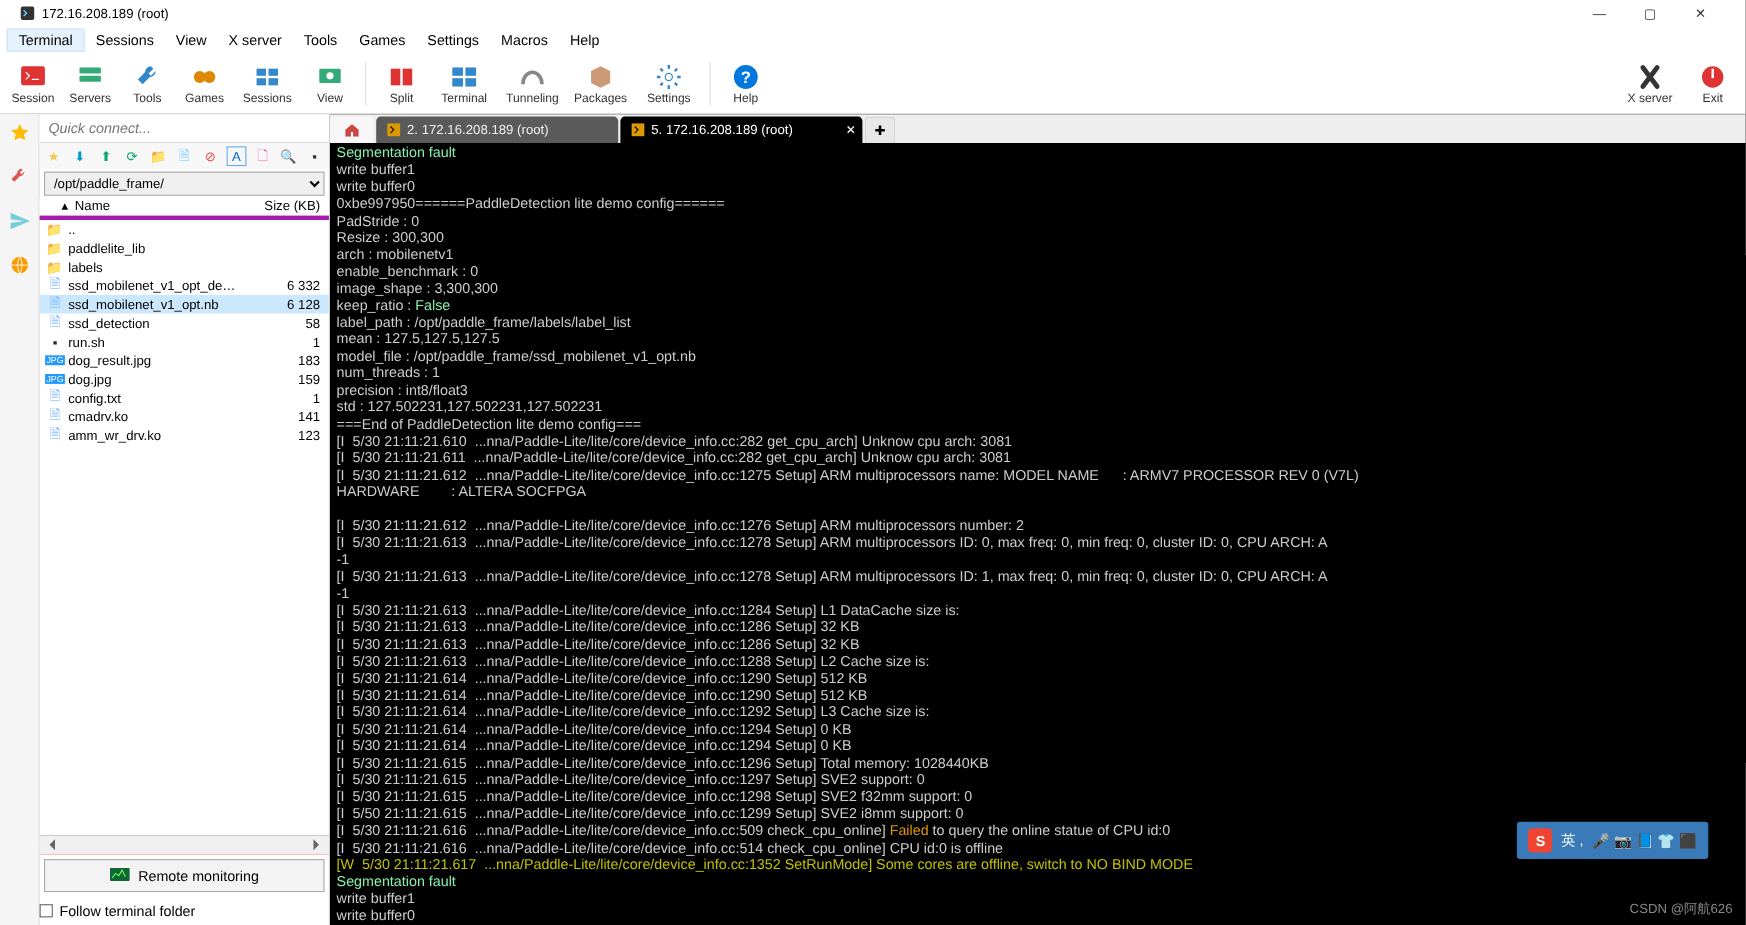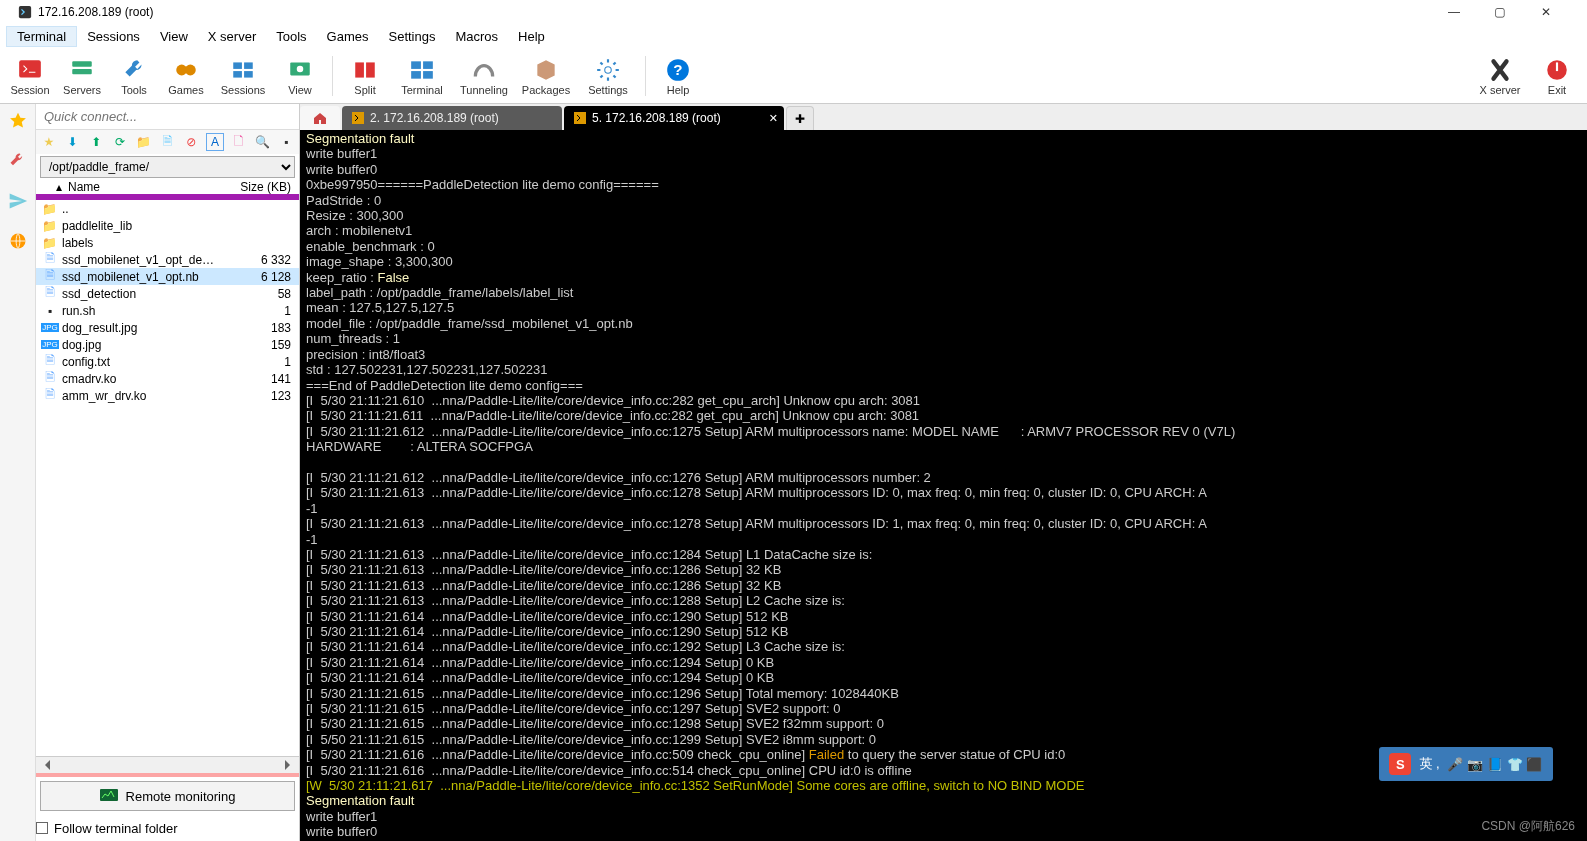--- a/index.html
+++ b/index.html
@@ -18,42 +18,42 @@
 .toolbar .divider { width: 1px; height: 40px; background: #ddd; margin: 0 6px; }
 .toolbar .spacer { flex: 1; }
 .main { display: flex; height: calc(100% - 24px - 24px - 56px); }
 .leftstrip { width: 36px; background: #f5f5f5; border-right: 1px solid #ddd; display: flex; flex-direction: column; align-items: center; padding-top: 6px; gap: 18px; }
 .leftstrip .sicon { width: 22px; height: 22px; display: flex; align-items: center; justify-content: center; }
 .sidebar { width: 264px; display: flex; flex-direction: column; border-right: 1px solid #ccc; }
 .quick { height: 26px; border: none; outline: none; padding: 0 8px; font-size: 13px; font-style: italic; color: #888; border-bottom: 1px solid #ddd; }
 .sftp-toolbar { height: 24px; display: flex; align-items: center; gap: 6px; padding: 0 4px; background: #f7f7f7; }
 .sftp-toolbar .ti { width: 18px; height: 18px; display:flex;align-items:center;justify-content:center; font-size:12px;}
 .path-combo { height: 22px; border: 1px solid #aaa; font-size: 12px; padding: 0 4px; margin: 2px 4px; }
-.filehdr { height: 20px; display: flex; font-size: 12px; border-bottom: 6px solid #a21caf; background: #fff; }
+.filehdr { height: 20px; display: flex; font-size: 12px; border-bottom: 4px solid #a21caf; background: #fff; }
 .filehdr .c1 { width: 170px; padding-left: 20px; }
 .filehdr .c2 { flex: 1; text-align: right; padding-right: 8px; }
 .filelist { flex: 1; overflow: auto; font-size: 12px; }
 .frow { height: 17px; display: flex; align-items: center; padding-left: 6px; }
 .frow.sel { background: #cce8ff; }
 .frow .fico { width: 16px; height: 14px; margin-right: 4px; display: inline-flex; align-items: center; justify-content: center; }
 .frow .fname { width: 156px; white-space: nowrap; overflow: hidden; text-overflow: ellipsis; }
 .frow .fsize { flex: 1; text-align: right; padding-right: 8px; }
-.bottomctl { border-top: 4px solid #fca5a5; }
+.bottomctl { border-top: 1px solid #fca5a5; }
 .remmon { height: 30px; display: flex; align-items: center; justify-content: center; font-size: 13px; gap: 8px; border: 1px solid #aaa; margin: 4px; background: #f3f3f3; }
 .follow { height: 26px; display: flex; align-items: center; font-size: 13px; gap: 6px; }
 .terminal-area { flex: 1; display: flex; flex-direction: column; background: #000; }
 .tabs { height: 26px; background: #eee; display: flex; align-items: flex-end; }
 .tab { height: 24px; display: flex; align-items: center; padding: 0 10px; font-size: 12px; border-radius: 4px 4px 0 0; margin-right: 2px; gap: 6px; position: relative; }
 .tab.home { width: 40px; justify-content: center; background: #f7f7f7; }
 .tab.inactive { background: #5a5a5a; color: #eee; }
 .tab.active { background: #000; color: #fff; }
 .tab .tclose { position: absolute; right: 6px; font-size: 11px; }
 .tab.newtab { width: 28px; justify-content: center; background: #e8e8e8; border: 1px solid #ccc; border-bottom: none; }
 .termout { flex: 1; background: #000; font-family: "Consolas","Courier New",monospace; font-size: 13px; line-height: 14.4px; color: #ccc; padding: 2px 6px; white-space: pre; overflow: hidden; }
-.termout .red { color: #fef9c3; }
+.termout .red { color: #86efac; }
 .termout .orange { color: #d90; }
 .termout .lyellow { color: #c0c000; }
 .watermark { position: absolute; right: 12px; bottom: 6px; color: #888; font-size: 12px; }
 .ime { position: absolute; right: 34px; bottom: 60px; height: 34px; background: #3a7ab8; color: #fff; display: flex; align-items: center; gap: 8px; padding: 0 10px; font-size: 13px; border-radius: 3px; }
 .ime .s { width: 22px; height: 22px; background: #e43; border-radius: 4px; display: flex; align-items: center; justify-content: center; font-weight: bold; }
 .scrollbar-h { height: 17px; background: #f0f0f0; border-top: 1px solid #ccc; position: relative; }
 .scrollbar-h::before, .scrollbar-h::after { content: ""; position: absolute; top: 3px; width: 0; height: 0; border: 5px solid transparent; }
 .scrollbar-h::before { left: 4px; border-right-color: #666; }
 .scrollbar-h::after { right: 4px; border-left-color: #666; }
 svg { display: block; }
@@ -436,21 +436,21 @@
 <span class="">[I  5/30 21:11:21.613  ...nna/Paddle-Lite/lite/core/device_info.cc:1288 Setup] L2 Cache size is:</span>
 <span class="">[I  5/30 21:11:21.614  ...nna/Paddle-Lite/lite/core/device_info.cc:1290 Setup] 512 KB</span>
 <span class="">[I  5/30 21:11:21.614  ...nna/Paddle-Lite/lite/core/device_info.cc:1290 Setup] 512 KB</span>
 <span class="">[I  5/30 21:11:21.614  ...nna/Paddle-Lite/lite/core/device_info.cc:1292 Setup] L3 Cache size is:</span>
 <span class="">[I  5/30 21:11:21.614  ...nna/Paddle-Lite/lite/core/device_info.cc:1294 Setup] 0 KB</span>
 <span class="">[I  5/30 21:11:21.614  ...nna/Paddle-Lite/lite/core/device_info.cc:1294 Setup] 0 KB</span>
 <span class="">[I  5/30 21:11:21.615  ...nna/Paddle-Lite/lite/core/device_info.cc:1296 Setup] Total memory: 1028440KB</span>
 <span class="">[I  5/30 21:11:21.615  ...nna/Paddle-Lite/lite/core/device_info.cc:1297 Setup] SVE2 support: 0</span>
 <span class="">[I  5/30 21:11:21.615  ...nna/Paddle-Lite/lite/core/device_info.cc:1298 Setup] SVE2 f32mm support: 0</span>
 <span class="">[I  5/50 21:11:21.615  ...nna/Paddle-Lite/lite/core/device_info.cc:1299 Setup] SVE2 i8mm support: 0</span>
-<span class="">[I  5/30 21:11:21.616  ...nna/Paddle-Lite/lite/core/device_info.cc:509 check_cpu_online] </span><span class="orange">Failed</span><span> to query the server statue of CPU id:0</span>
+<span class="">[I  5/30 21:11:21.616  ...nna/Paddle-Lite/lite/core/device_info.cc:509 check_cpu_online] </span><span class="orange">Failed</span><span> to query the online statue of CPU id:0</span>
 <span class="">[I  5/30 21:11:21.616  ...nna/Paddle-Lite/lite/core/device_info.cc:514 check_cpu_online] CPU id:0 is offline</span>
 <span class="lyellow">[W  5/30 21:11:21.617  ...nna/Paddle-Lite/lite/core/device_info.cc:1352 SetRunMode] Some cores are offline, switch to NO BIND MODE</span>
 <span class="red">Segmentation fault</span>
 <span class="">write buffer1</span>
 <span class="">write buffer0</span>
 <span class="">0xbea06950======PaddleDetection lite demo config======</span></div>
   </div>
 </div>
 
 <div class="ime">

